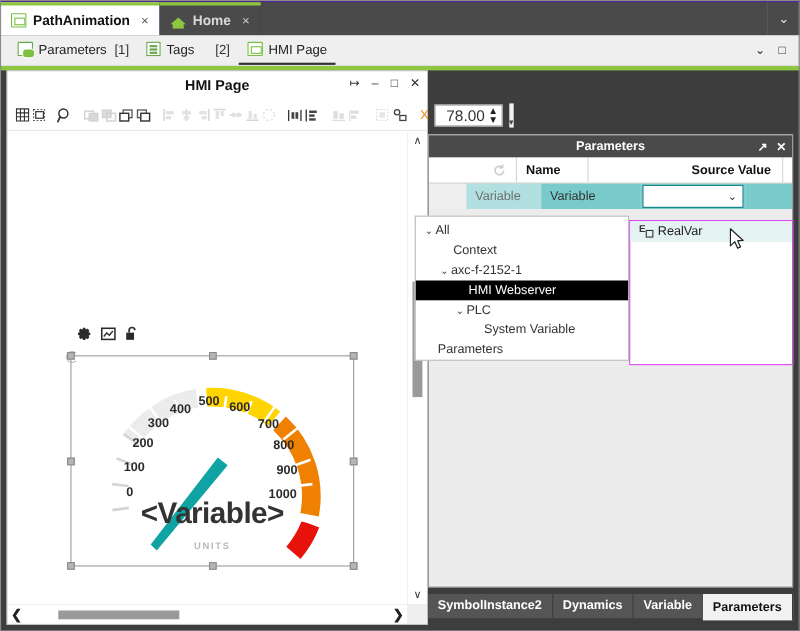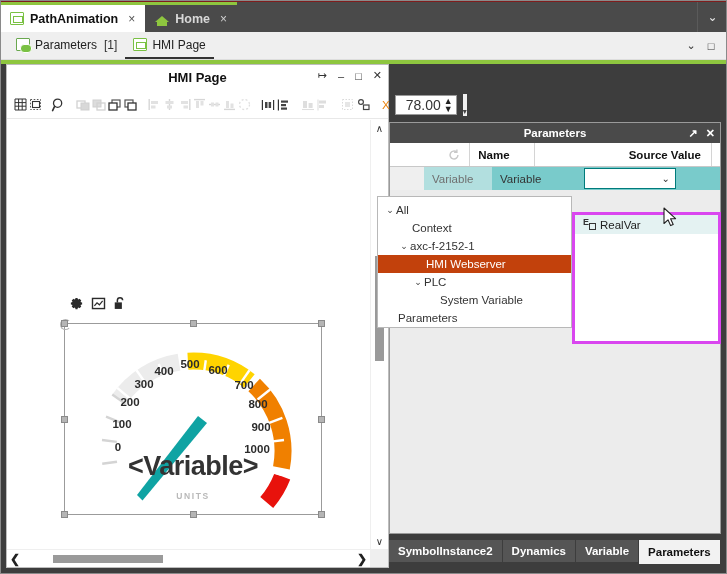--- a/index.html
+++ b/index.html
@@ -11,21 +11,21 @@
     background:#3d3d3d;
     overflow:hidden;
     position:relative;
     color:#222;
   }
   #app { position:absolute; inset:0; background:#3d3d3d; }
 
   
   .tabstrip {
     position:absolute; left:0; top:0; width:727px; height:32px;
-    background:#7f1d1d;
+    background:#4c1d95;
     display:flex; align-items:flex-end;
   }
   .wtab {
     height:30px; display:flex; align-items:center; gap:6px;
     padding:0 10px 0 10px; position:relative;
     font-size:12.5px; font-weight:bold;
     cursor:pointer;
   }
   .wtab.active { background:#fff; color:#111; border-top:3px solid #8ec63f; height:30px; }
   .wtab.inactive { background:#4a4a4a; color:#d8d8d8; border-top:3px solid #8ec63f;align-items:center; }
@@ -198,25 +198,25 @@
   .dock-body { position:absolute; left:0; right:0; top:67px; bottom:0; background:#ececec; }
 
   
   .tree-popup {
     position:absolute; left:377px; top:196px; width:195px; height:132px;
     background:#fff; border:1px solid #b8b8b8;
     font-size:11.5px; color:#333; padding-top:4px; z-index:40;
   }
   .tnode { height:18px; display:flex; align-items:center; cursor:pointer; }
   .tnode .chev { width:12px; text-align:center; font-size:9px; color:#444; }
-  .tnode.sel { background:#c2410c; color:#fff; }
+  .tnode.sel { background:#000000; color:#fff; }
   
   .val-popup {
-    position:absolute; left:572px; top:212px; width:149px; height:132px;
-    background:#fff; border:3px solid #d946ef; z-index:40;
+    position:absolute; left:572px; top:200px; width:149px; height:132px;
+    background:#fff; border:1px solid #d946ef; z-index:40;
   }
   .val-row {
     height:19px; display:flex; align-items:center; gap:5px; padding-left:8px;
     background:#e4f2f2; font-size:11.5px; color:#222; cursor:pointer;
   }
   .ic-var {
     width:12px;height:11px; position:relative; display:inline-block;
   }
   .ic-var:before{ content:"E"; position:absolute; left:0; top:-2px; font-size:9px; font-weight:bold; color:#333;}
   .ic-var:after{ content:""; position:absolute; left:6px; top:4px; width:5px;height:5px;border:1px solid #333;}
@@ -253,20 +253,25 @@
     </div>
     <div class="tabstrip-rest"></div>
     <div class="tabstrip-chev">⌄</div>
   </div>
 
   <div class="subbar">
     <div class="subtab">
       <span class="ic-params"></span>
       <span>Parameters</span>
       <span class="cnt">[1]</span>
+    </div>
+    <div class="subtab">
+      <span class="ic-tags"></span>
+      <span>Tags</span>
+      <span class="cnt" style="margin-left:14px">[2]</span>
     </div>
     <div class="subtab sel">
       <span class="ic-doc"></span>
       <span>HMI Page</span>
     </div>
     <div class="subbar-spacer"></div>
     <div class="subbar-btn">⌄</div>
     <div class="subbar-btn" style="margin-right:6px">□</div>
   </div>
 

